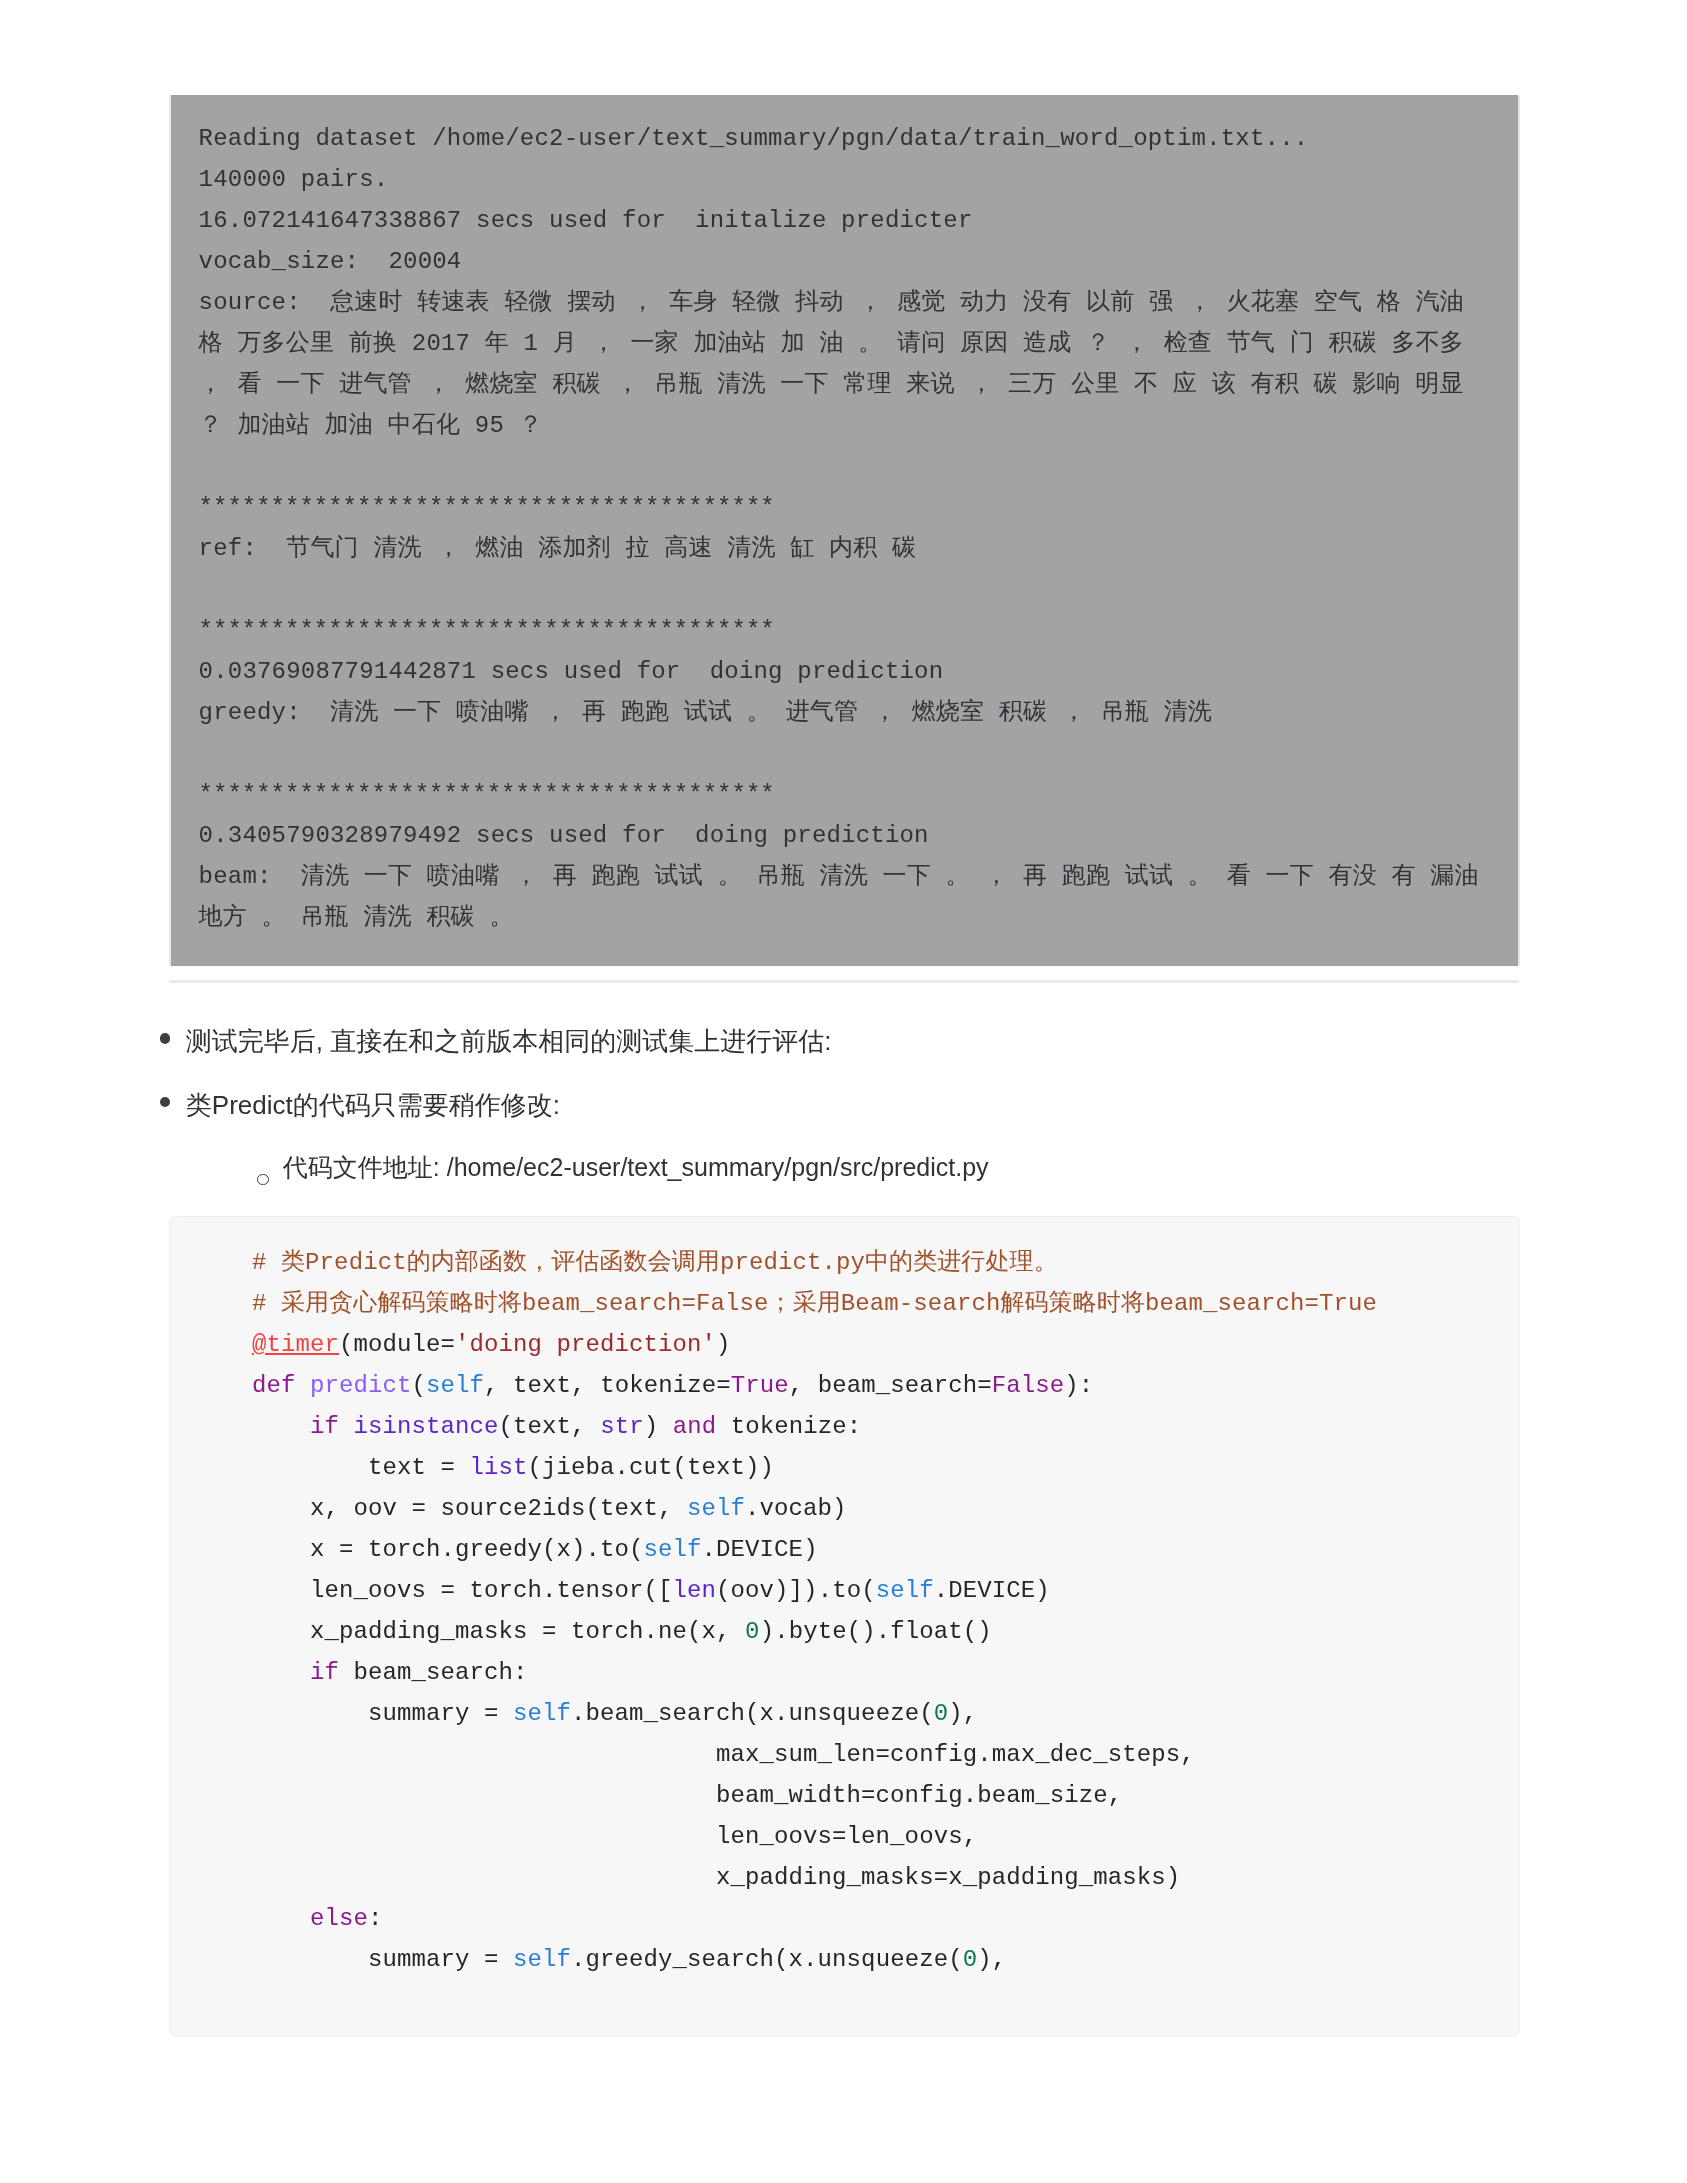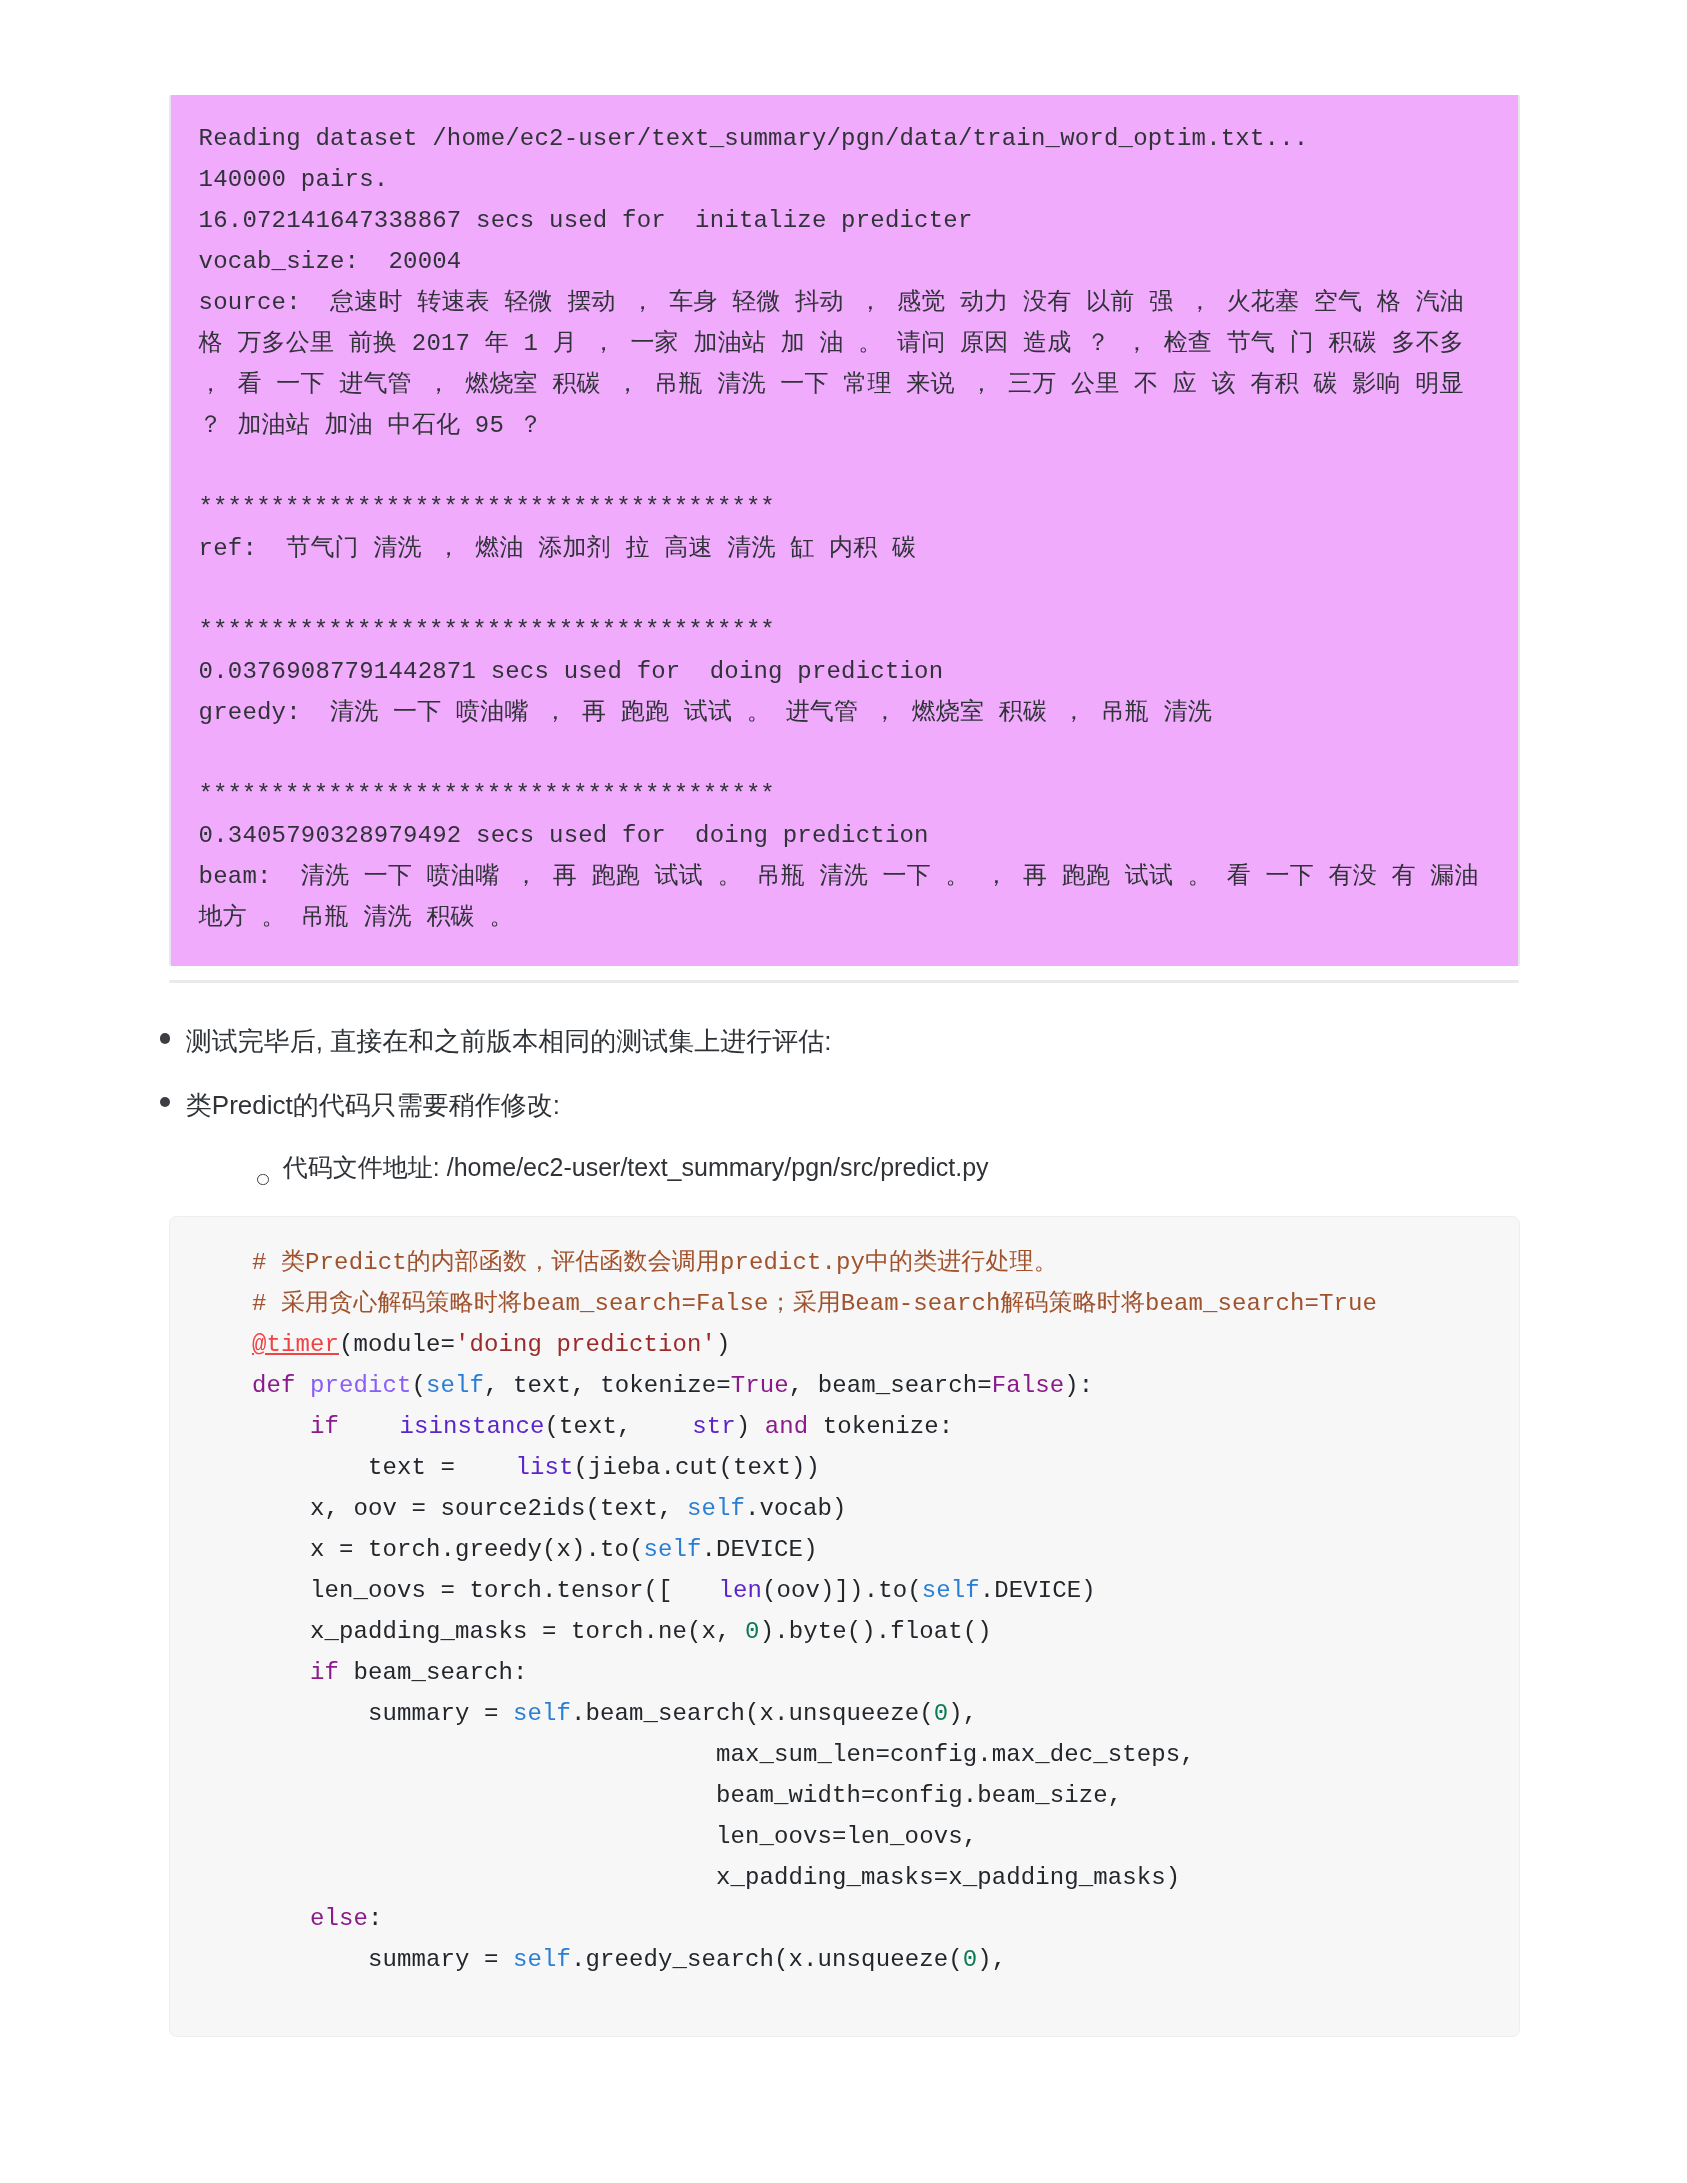--- a/index.html
+++ b/index.html
@@ -22,21 +22,21 @@
     min-height: 2183px;
     padding: 0;
   }
 
   
   .output-block {
     position: absolute;
     left: 169px;
     top: 95px;
     width: 1351px;
-    background: #f0abfc;
+    background: #a3a3a3;
     border-left: 2.8px solid #e4e8ea;
     border-right: 2.8px solid #e4e8ea;
     border-radius: 2.2px;
     padding: 23px 22px 27.6px 27.6px;
   }
   .out-line {
     font-family: "Liberation Mono", "DejaVu Sans Mono", monospace;
     font-size: 24px;
     line-height: 41px;
     color: #2f3337;
@@ -138,21 +138,21 @@
     font-family: "Liberation Mono", "DejaVu Sans Mono", monospace;
     font-size: 24px;
     line-height: 41px;
     color: #23272b;
     white-space: pre-wrap;
     word-break: break-word;
     letter-spacing: 0.1px;
   }
   .tok-comment  { color: #a0522d; }
   .tok-keyword  { color: #8b1a8b; }
-  .tok-builtin  { color: #5b26c9; margin-left: 46px; }
+  .tok-builtin  { color: #5b26c9; }
   .tok-func     { color: #8b5cf6; }
   .tok-self     { color: #2a7fd4; }
   .tok-string   { color: #9c2a2a; }
   .tok-number   { color: #0a7a52; }
   .tok-deco     { color: #ef4444; text-decoration: underline; }
   .tok-plain    { color: #23272b; }
 </style>
 </head>
 <body>
 

